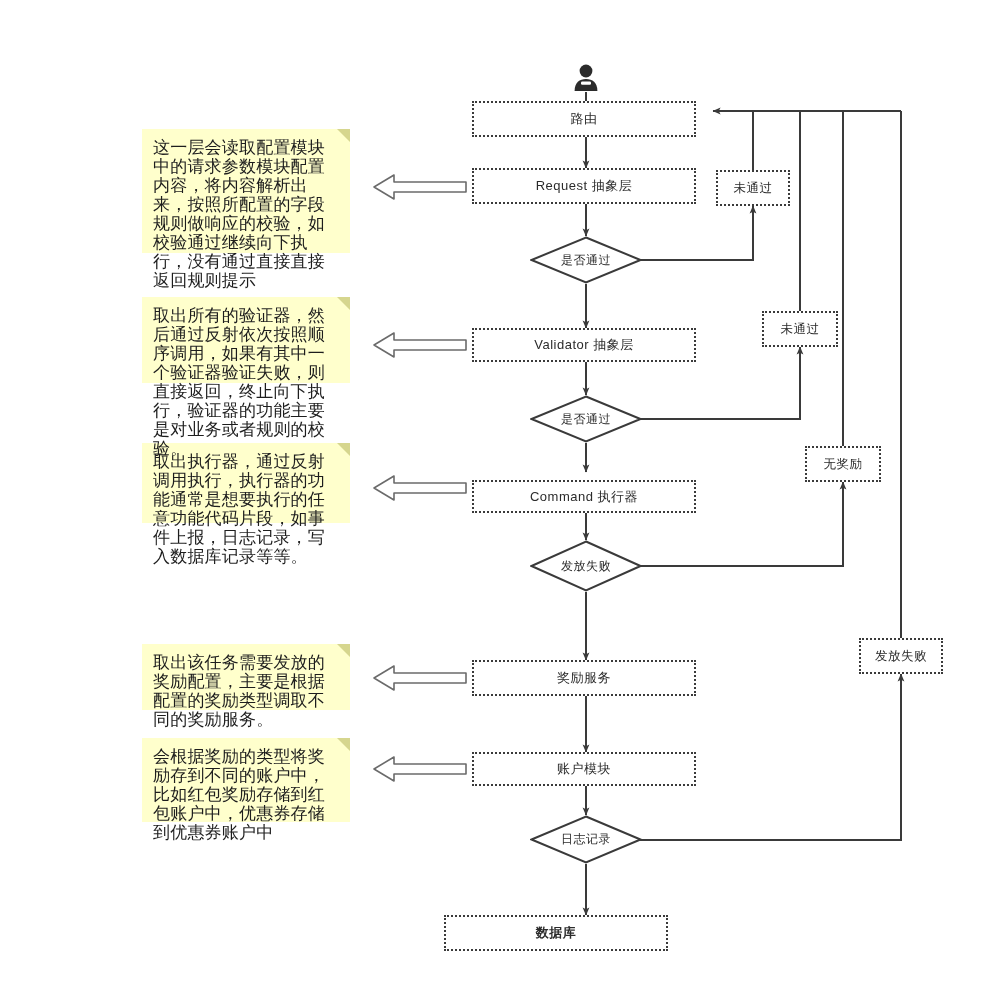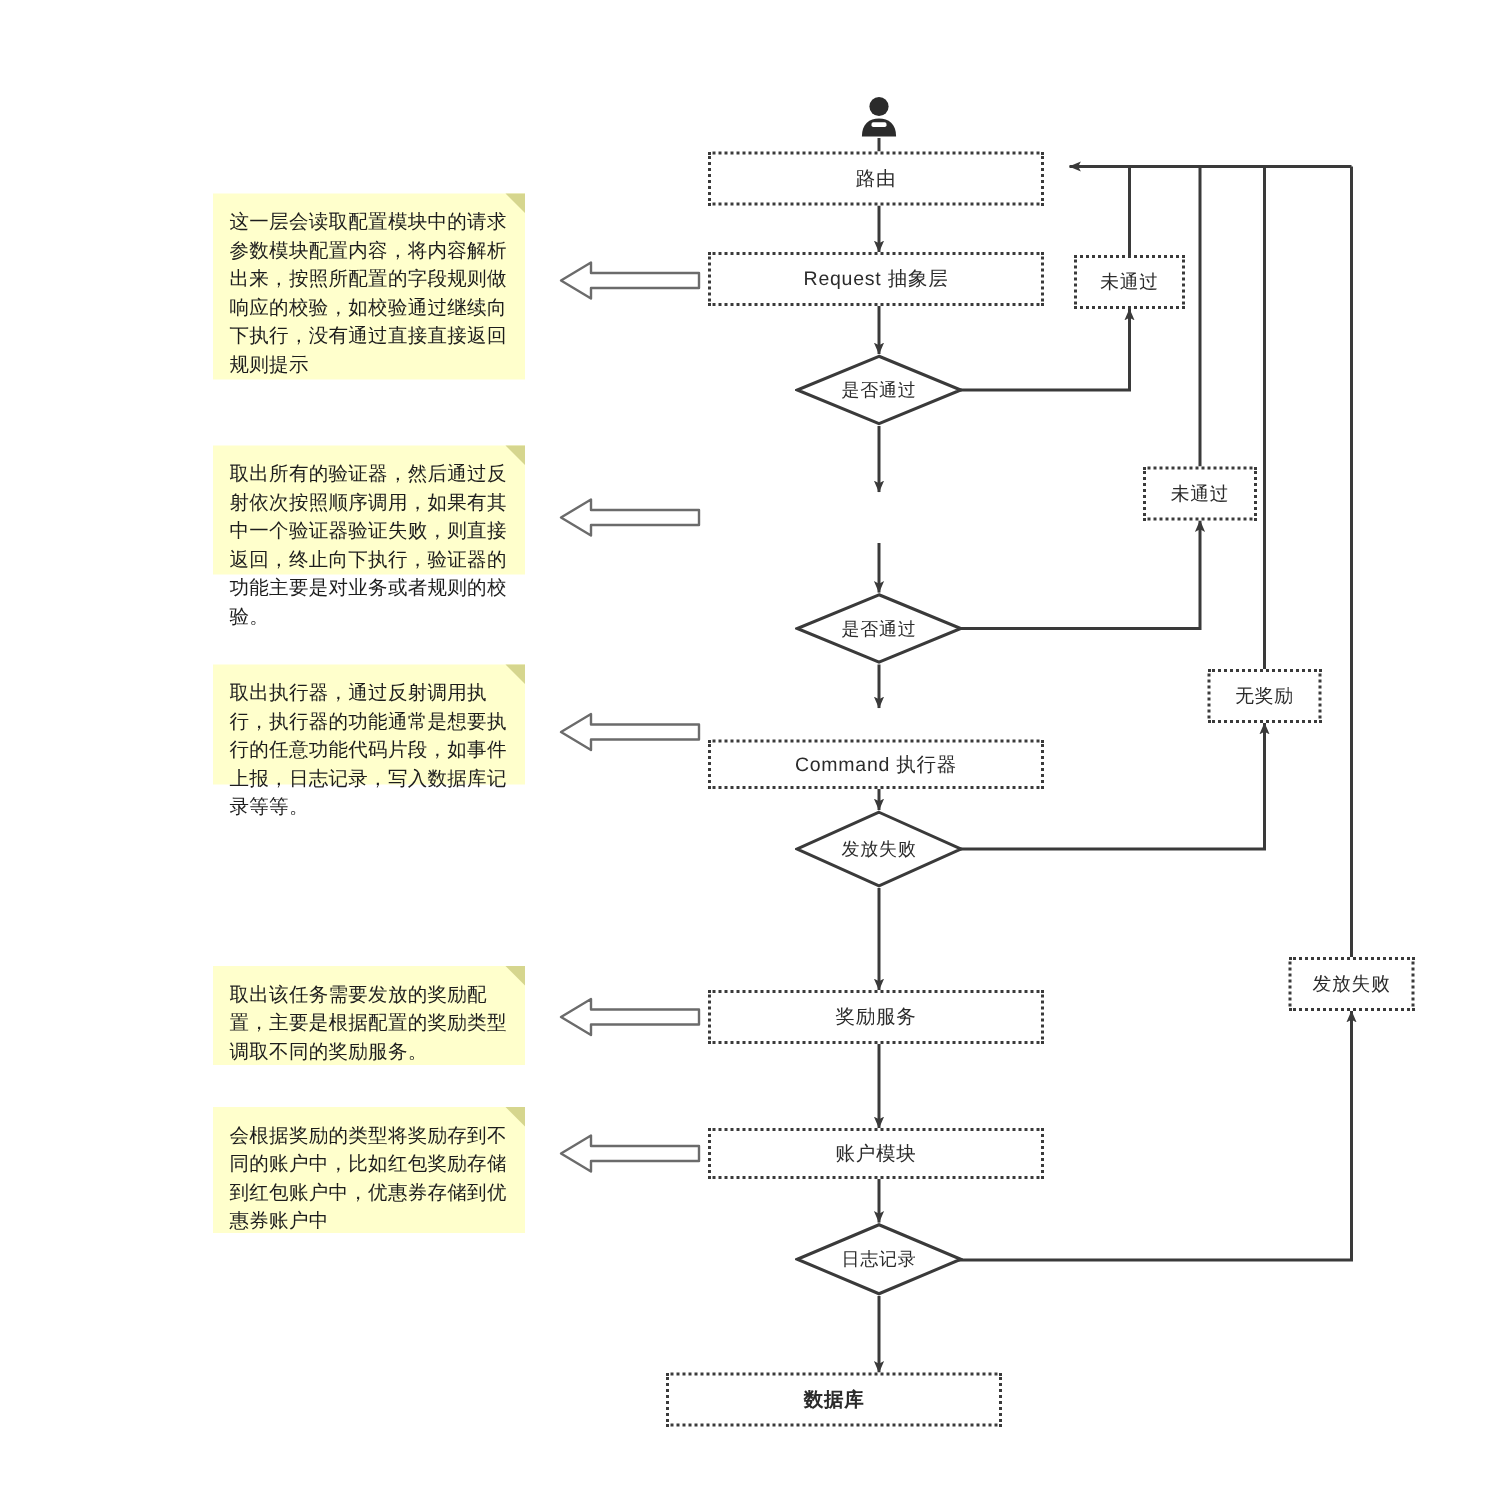--- a/index.html
+++ b/index.html
@@ -66,21 +66,21 @@
     font-size: 12px;
     color: #2b2b2b;
     letter-spacing: 0.5px;
   }
   
   .note {
     position: absolute;
     box-sizing: border-box;
     background: #ffffcc;
     color: #1d1d1d;
-    font-size: 13px;
+    font-size: 17px;
     line-height: 19px;
     padding: 9px 11px 8px 11px;
     z-index: 2;
     letter-spacing: 0.2px;
   }
   .note .fold {
     position: absolute;
     right: 0;
     top: 0;
     width: 0;
@@ -170,29 +170,32 @@
     <span>路由</span>
   </div>
 
   <div class="diamond" style="left:530px; top:236px; width:112px; height:48px;">
     <svg class="dshape" viewBox="0 0 112 48">
       <polygon points="56,1.5 110.5,24 56,46.5 1.5,24" fill="#ffffff" stroke="#3a3a3a" stroke-width="2"></polygon>
     </svg>
     <div class="dlabel">是否通过</div>
   </div>
 
+  <div class="node" style="left:472px; top:328px; width:224px; height:34px;">
+    <span>Validator 抽象层</span>
+  </div>
 
   <div class="diamond" style="left:530px; top:395px; width:112px; height:48px;">
     <svg class="dshape" viewBox="0 0 112 48">
       <polygon points="56,1.5 110.5,24 56,46.5 1.5,24" fill="#ffffff" stroke="#3a3a3a" stroke-width="2"></polygon>
     </svg>
     <div class="dlabel">是否通过</div>
   </div>
 
-  <div class="node" style="left:472px; top:493px; width:224px; height:33px;">
+  <div class="node" style="left:472px; top:480px; width:224px; height:33px;">
     <span>Command 执行器</span>
   </div>
 
   <div class="diamond" style="left:530px; top:540px; width:112px; height:52px;">
     <svg class="dshape" viewBox="0 0 112 52">
       <polygon points="56,1.5 110.5,26 56,50.5 1.5,26" fill="#ffffff" stroke="#3a3a3a" stroke-width="2"></polygon>
     </svg>
     <div class="dlabel">发放失败</div>
   </div>
 

